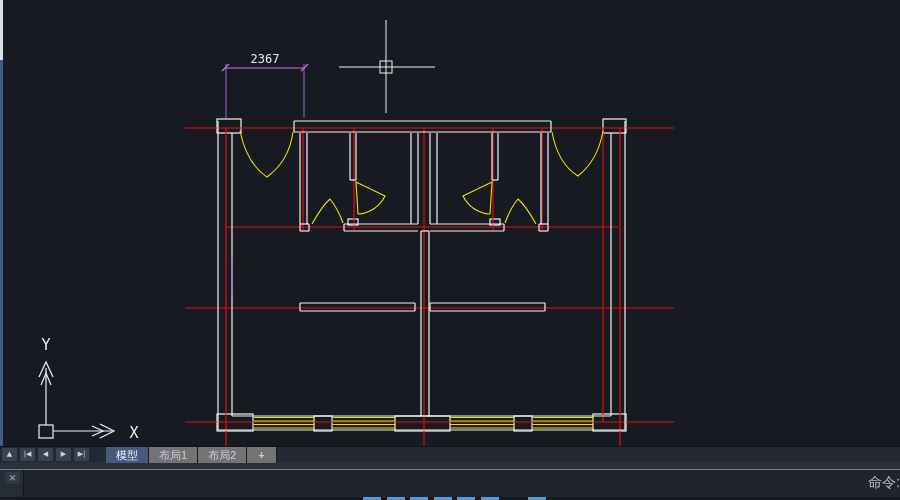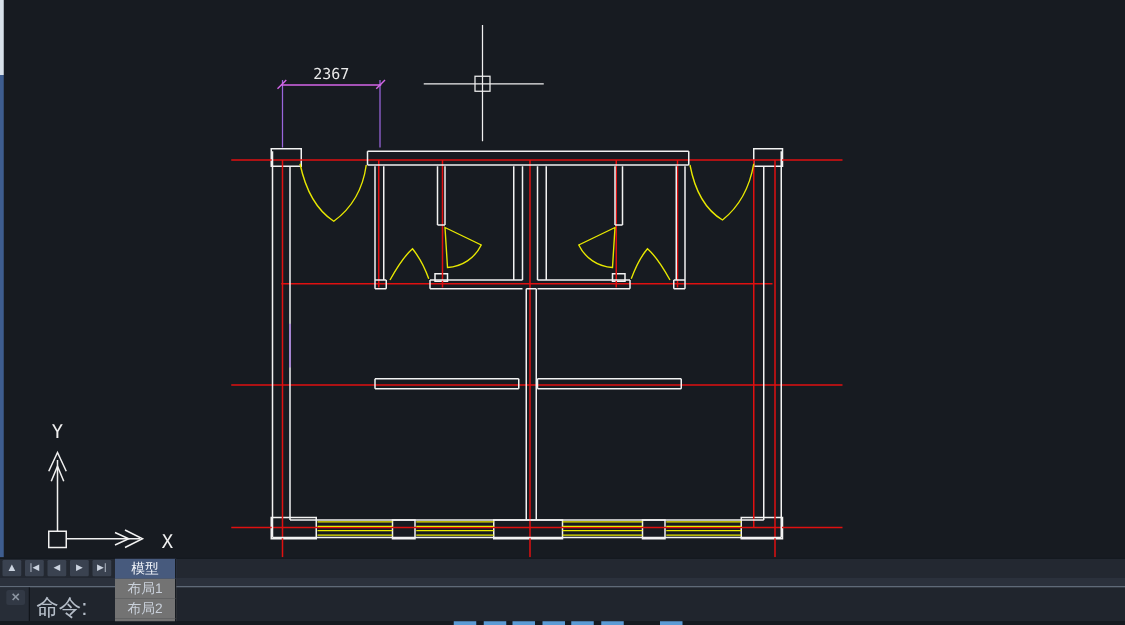--- a/index.html
+++ b/index.html
@@ -11,33 +11,33 @@
   
   #edge-top{position:absolute;left:0;top:0;width:3px;height:60px;background:#d8e1ea;}
   #edge-bottom{position:absolute;left:0;top:60px;width:3px;height:386px;background:#3e5d8f;}
   
   #chrome{position:absolute;left:0;top:446px;width:900px;height:54px;}
   #tabrow{height:16px;background:#232831;border-top:1px solid #10141a;
           display:flex;align-items:center;box-sizing:border-box;}
   .navbtn{width:15px;height:13px;margin:0 1px 0 2px;background:#3a4250;color:#ccd4e0;
           font-size:7px;line-height:13px;text-align:center;border-radius:1px;
           font-family:"DejaVu Sans",sans-serif;cursor:default;flex:none;}
-  #tabs{display:flex;height:16px;margin-left:2px;flex-direction:column;}
+  #tabs{display:flex;height:16px;margin-left:16px;}
   .tab{height:16px;line-height:16px;padding:0 10px;font-size:11px;color:#c9d0da;
        background:#737373;border-right:1px solid #171b21;text-align:center;
        box-sizing:border-box;white-space:nowrap;}
   .tab.active{background:var(--tab-active,#475a7d);color:#f2f5fa;}
   .tab.newtab{padding:0 11px;font-weight:bold;}
   #band{height:8px;background:#2b313c;border-bottom:1px solid #727d8c;box-sizing:border-box;}
   #cmdpanel{height:27px;background:#20252d;display:flex;}
   #cmd-left{width:24px;background:#272d37;border-right:1px solid #11151b;box-sizing:border-box;}
   #cmd-close{width:15px;height:12px;margin:2px auto 0 5px;background:#323945;color:#8d96a2;
              font-size:9px;line-height:12px;text-align:center;border-radius:2px;font-weight:bold;}
-  #cmd-input{flex:1;color:#b5bdc8;font-size:18px;padding:4px 0 0 5px;
-             font-family:"Liberation Sans",sans-serif;}
+  #cmd-input{flex:1;color:#b5bdc8;font-size:14px;padding:4px 0 0 5px;
+             font-family:"Liberation Sans",sans-serif;text-align:right;}
   #bottomstrip{height:3px;background:#151a20;position:relative;}
   .taskbtn{position:absolute;bottom:0;height:3px;width:18px;background:var(--taskbar-blue,#5b9bd5);}
 </style>
 </head>
 <body>
 
 <div id="screen">
 
   <div id="viewport">
     <svg id="plan" width="900" height="446">

